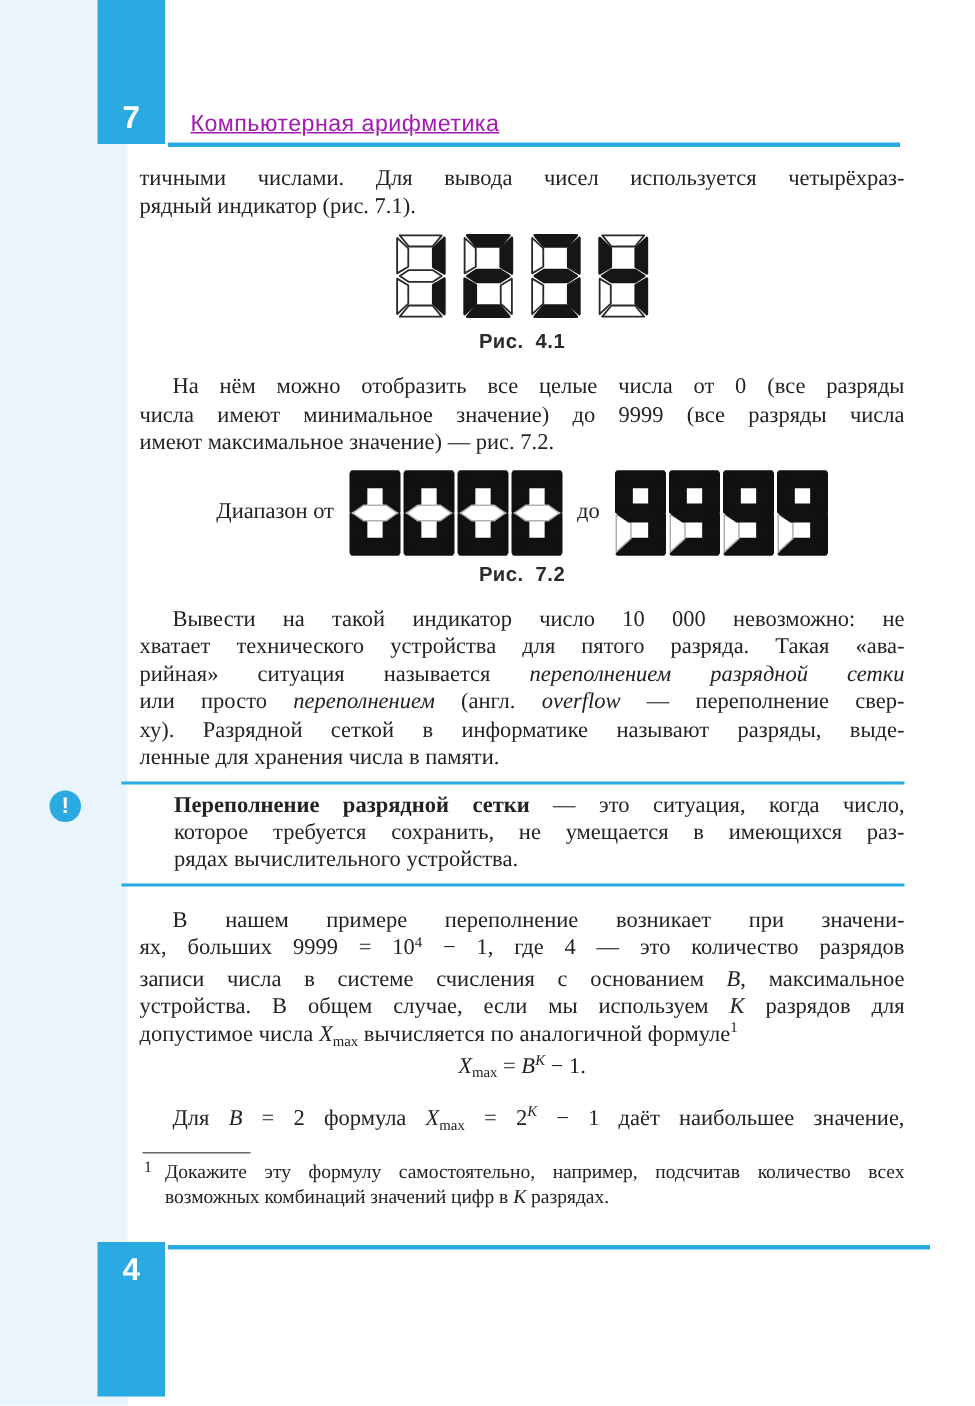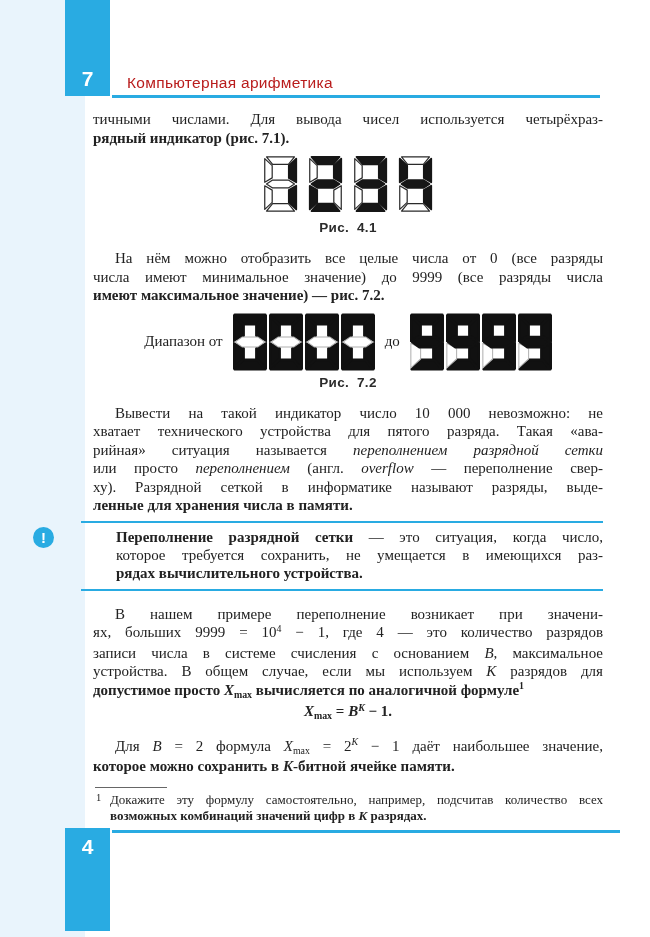--- a/index.html
+++ b/index.html
@@ -3,25 +3,25 @@
 <meta charset="utf-8">
 <style>
   html,body{margin:0;padding:0;}
   .page{position:relative;width:650px;height:937px;background:#ffffff;overflow:hidden;
         font-family:"Liberation Serif",serif;color:#222;}
   .margin-strip{position:absolute;left:0;top:0;width:85px;height:937px;background:#e9f4fc;}
   .chapter-tab{position:absolute;left:65px;top:0;width:45px;height:96px;background:#29abe2;
         display:flex;align-items:flex-end;justify-content:center;padding-bottom:5px;box-sizing:border-box;}
   .chapter-tab span{color:#fff;font:700 21px "Liberation Sans",sans-serif;}
   .header-title{position:absolute;left:127px;top:74px;font:15.5px "Liberation Sans",sans-serif;
-        color:#b91c1c;letter-spacing:.3px;}
+        color:#a21caf;letter-spacing:.3px;text-decoration:underline;}
   .header-rule{position:absolute;left:112px;top:95px;width:488px;height:2.5px;background:#29abe2;}
   .content{position:absolute;left:93px;top:110px;width:510px;font-size:15px;line-height:18.55px;}
   .tline{text-align:justify;text-align-last:justify;text-justify:inter-word;}
-  .tline.last{text-align-last:left;font-weight:bold;}
+  .tline.last{text-align-last:left;}
   .tline.ind{text-indent:22px;margin-top:14px;}
   .tline.ctr{text-align:center;text-align-last:center;}
   .i{font-style:italic;}
   .b{font-weight:700;}
   .sup{font-size:66%;position:relative;top:-.55em;}
   .sub{font-size:66%;position:relative;top:.28em;}
   .para{margin:0;} .mt10{margin-top:10px;} .mt12{margin-top:12px;} .mt14{margin-top:14px;}
   .fig{margin-top:8px;}
   .fig-row{display:flex;justify-content:center;align-items:center;gap:10px;}
   .seg-group{display:flex;gap:10px;}
@@ -215,30 +215,29 @@
           <div class="tline"><span>которое требуется сохранить, не умещается в имеющихся раз-</span></div>
           <div class="tline last"><span>рядах вычислительного устройства.</span></div>
         </div>
     </div>
 
     <div class="para mt10">
         <div class="tline ind"><span>В нашем примере переполнение возникает при значени-</span></div>
         <div class="tline"><span>ях, больших 9999 = 10</span><span class="sup">4</span><span> − 1, где 4 — это количество разрядов</span></div>
         <div class="tline"><span>записи числа в системе счисления с основанием </span><span class="i">B</span><span>, максимальное</span></div>
         <div class="tline"><span>устройства. В общем случае, если мы используем </span><span class="i">K</span><span> разрядов для</span></div>
-        <div class="tline last"><span>допустимое просто </span><span class="i">X</span><span class="sub">max</span><span> вычисляется по аналогичной формуле</span><span class="sup">1</span></div>
+        <div class="tline last"><span>допустимое числа </span><span class="i">X</span><span class="sub">max</span><span> вычисляется по аналогичной формуле</span><span class="sup">1</span></div>
       </div>
 
     <div class="para formula">
         <div class="tline last ctr"><span class="i">X</span><span class="sub">max</span><span> = </span><span class="i">B</span><span class="sup i">K</span><span> − 1.</span></div>
       </div>
 
     <div class="para">
         <div class="tline ind"><span>Для </span><span class="i">B</span><span> = 2 формула </span><span class="i">X</span><span class="sub">max</span><span> = 2</span><span class="sup i">K</span><span> − 1 даёт наибольшее значение,</span></div>
-        <div class="tline last"><span>которое можно сохранить в </span><span class="i">K</span><span>-битной ячейке памяти.</span></div>
       </div>
 
 
     <div class="footnote-rule"></div>
     <div class="footnote">
       <span class="footnote-marker">1</span>
       <div>
           <div class="tline"><span>Докажите эту формулу самостоятельно, например, подсчитав количество всех</span></div>
           <div class="tline last"><span>возможных комбинаций значений цифр в </span><span class="i">K</span><span> разрядах.</span></div>
         </div>

